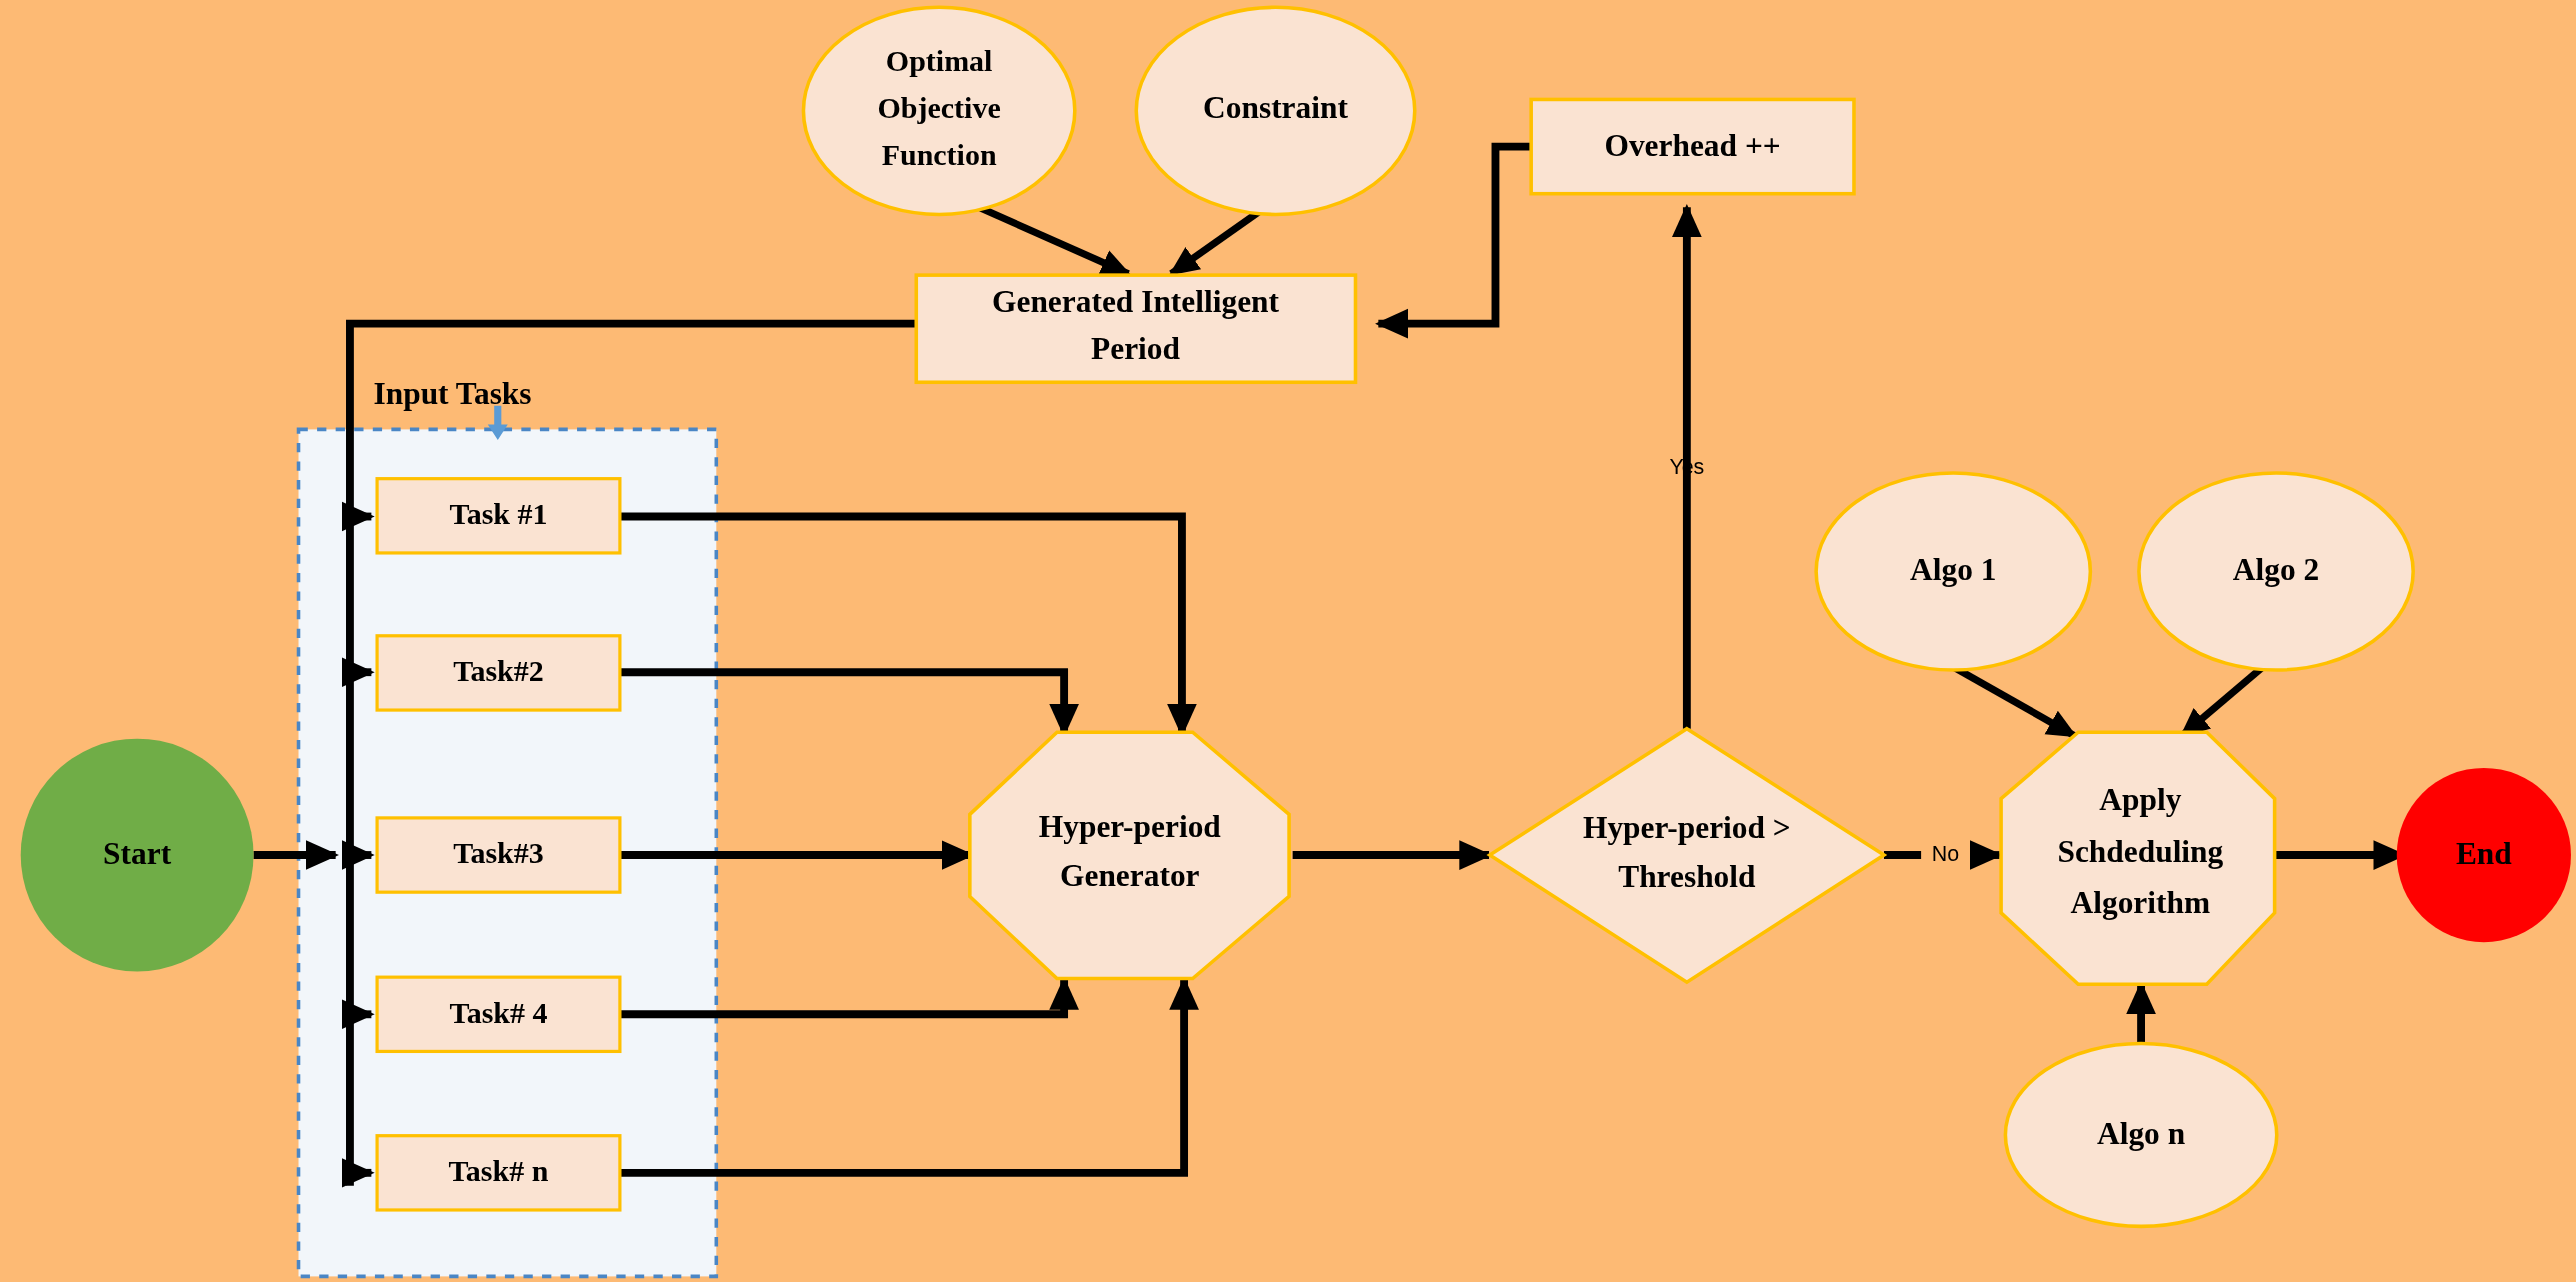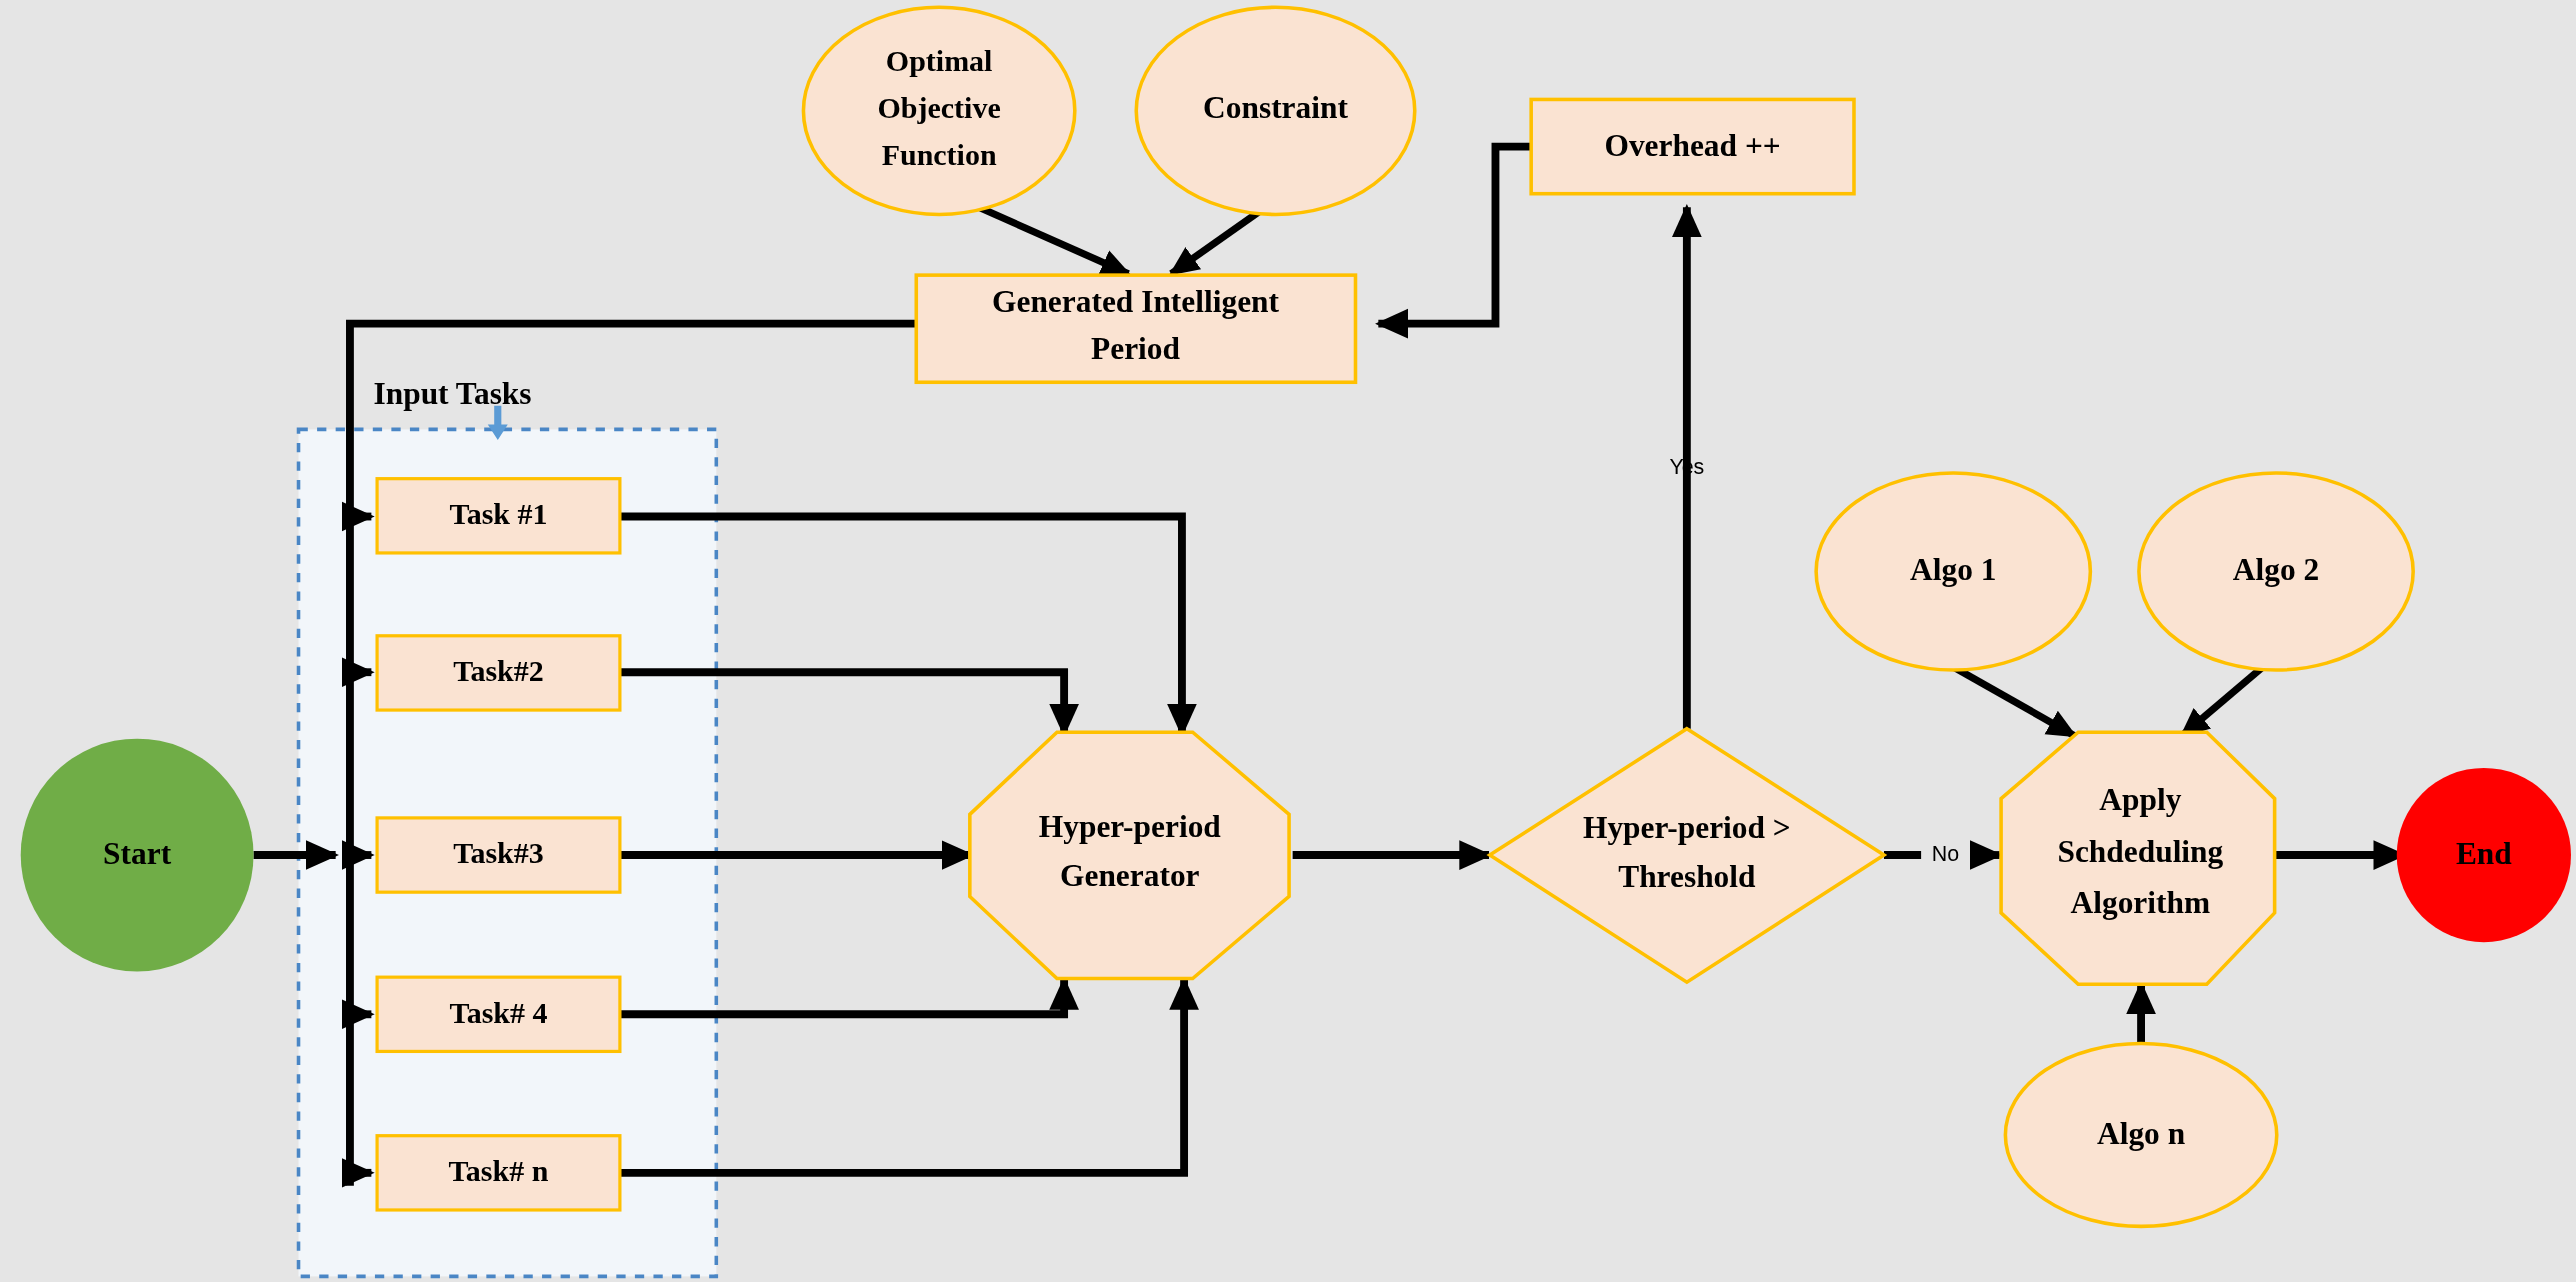--- a/index.html
+++ b/index.html
@@ -7,21 +7,21 @@
     padding: 0;
     background: #ffffff;
   }
   body {
     font-family: "Liberation Serif", serif;
   }
   #stage {
     position: relative;
     width: 2576px;
     height: 1283px;
-    background: #e5e5e5;
+    background: #fdba74;
     overflow: hidden;
   }
   svg#flow {
     position: absolute;
     top: 0;
     left: 0;
     width: 2576px;
     height: 1283px;
     display: block;
   }

